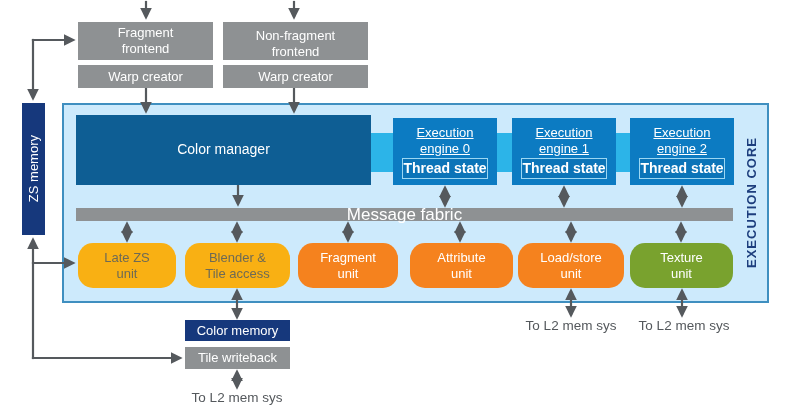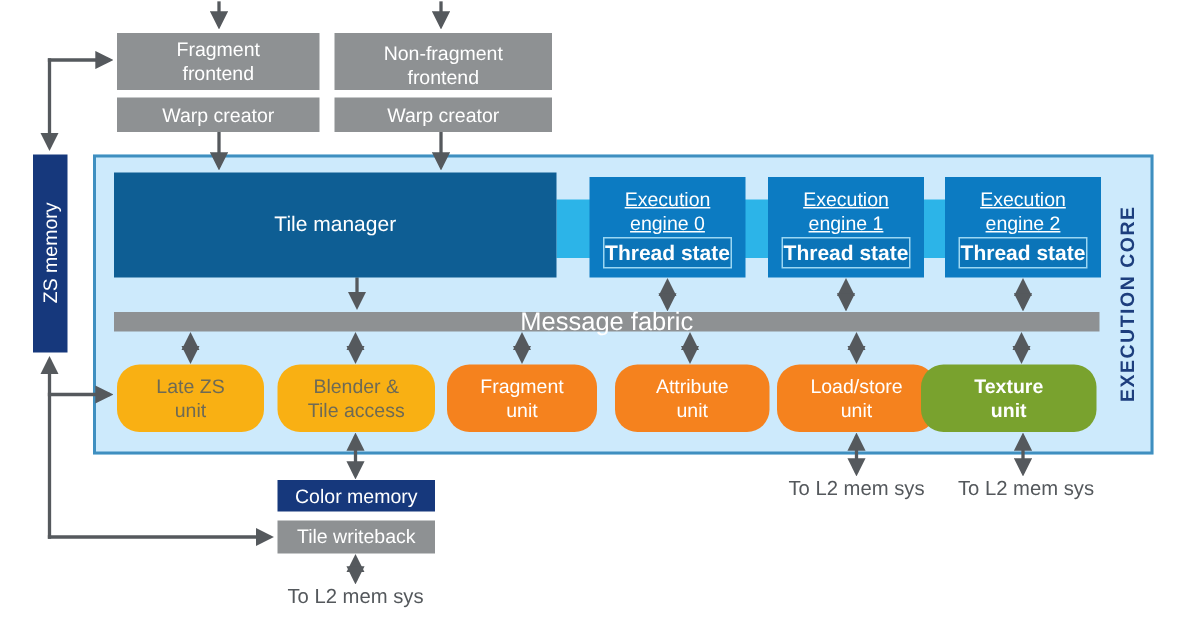--- a/index.html
+++ b/index.html
@@ -92,21 +92,21 @@
 frontend</span></div>
     <div class="box gray" style="left:223px;top:22px;width:145px;height:38px;align-items:flex-end;"><span>Non-fragment
 frontend</span></div>
     <div class="box gray" style="left:78px;top:65px;width:135px;height:23px;"><span>Warp creator</span></div>
     <div class="box gray" style="left:223px;top:65px;width:145px;height:23px;"><span>Warp creator</span></div>
 
     <div class="zsmem">
         <span class="vtext">ZS memory</span>
       </div>
 
-    <div class="box wm" style="left:76px;top:115px;width:295px;height:70px;"><span>Tile manager</span></div>
+    <div class="box wm" style="left:76px;top:115px;width:295px;height:70px;"><span>Color manager</span></div>
 
     <div class="box engine" style="left:393px;top:118px;width:104px;height:67px;">
       <span>Execution
 engine 0</span>
       <span class="thread">Thread state</span>
     </div>
     <div class="box engine" style="left:512px;top:118px;width:104px;height:67px;">
       <span>Execution
 engine 1</span>
       <span class="thread">Thread state</span>
@@ -122,21 +122,21 @@
     <div class="box unit yellow" style="left:78px;top:243px;width:98px;height:45px;"><span>Late ZS
 unit</span></div>
     <div class="box unit yellow" style="left:185px;top:243px;width:105px;height:45px;"><span>Blender &amp;
 Tile access</span></div>
     <div class="box unit orange" style="left:298px;top:243px;width:100px;height:45px;"><span>Fragment
 unit</span></div>
     <div class="box unit orange" style="left:410px;top:243px;width:103px;height:45px;"><span>Attribute
 unit</span></div>
     <div class="box unit orange" style="left:518px;top:243px;width:106px;height:45px;"><span>Load/store
 unit</span></div>
-    <div class="box unit green" style="left:614px;top:243px;width:117px;height:45px;font-weight:bold;"><span>Texture
+    <div class="box unit green" style="left:630px;top:243px;width:103px;height:45px;"><span>Texture
 unit</span></div>
 
     <div class="corelabel">
         <span class="vtext">EXECUTION CORE</span>
       </div>
 
     <div class="box gray" style="left:185px;top:347px;width:105px;height:22px;"><span>Tile writeback</span></div>
     <div class="box navy" style="left:185px;top:320px;width:105px;height:21px;"><span>Color memory</span></div>
 
     <div class="l2" style="left:177px;top:390px;width:120px;">To L2 mem sys</div>

